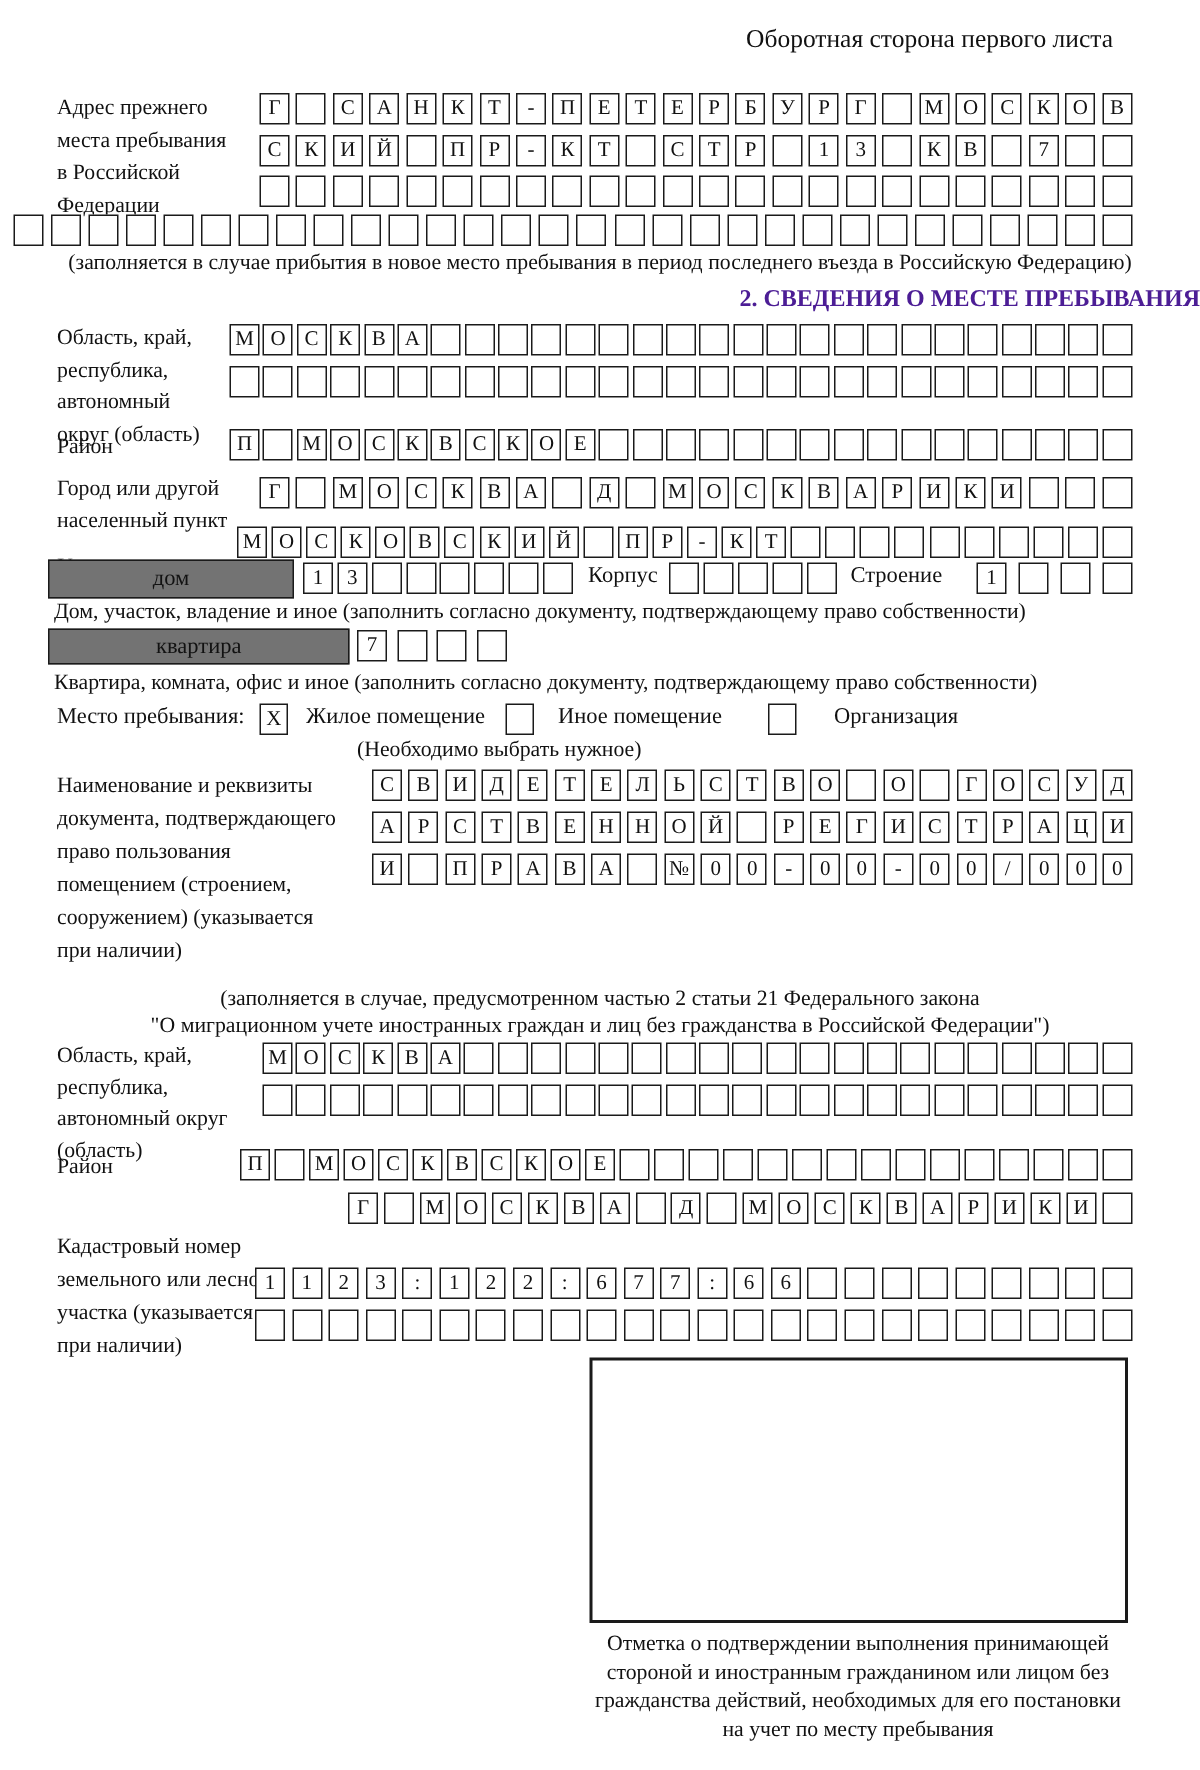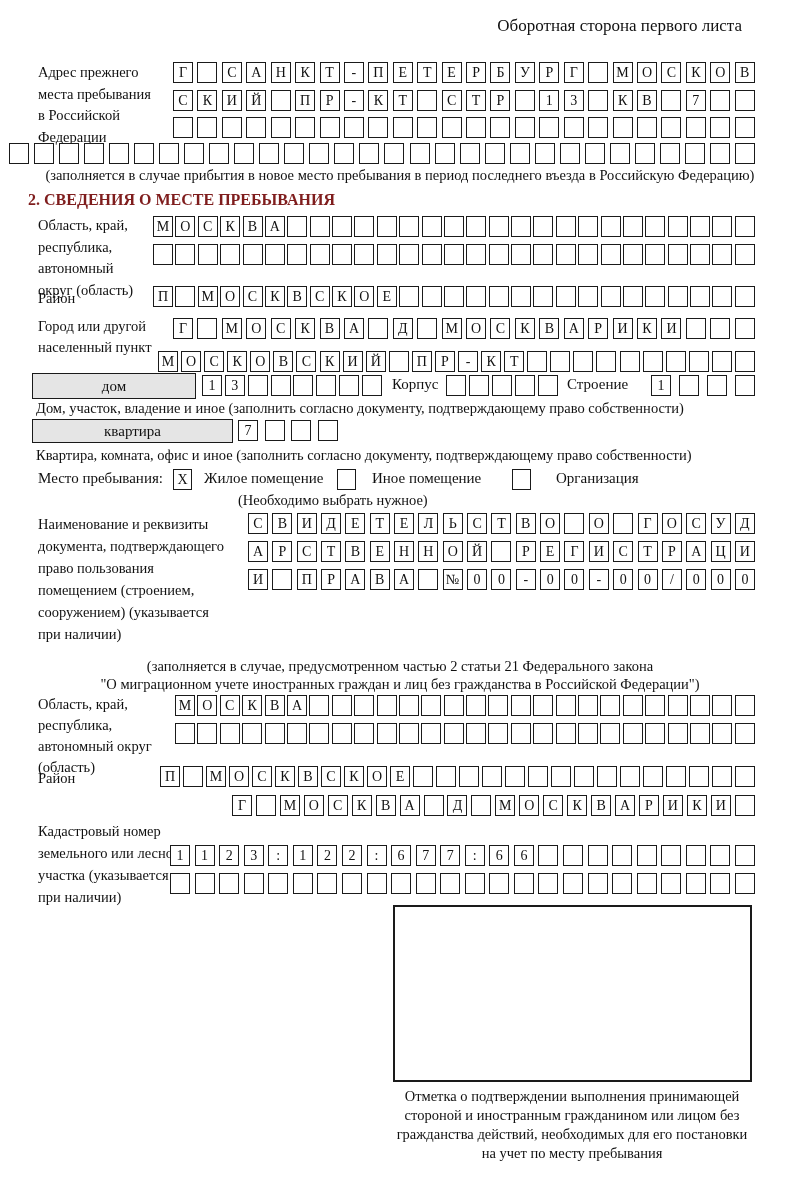--- a/index.html
+++ b/index.html
@@ -5,29 +5,29 @@
   html,body{margin:0;padding:0;background:#fff;}
   #page{
     position:relative;width:800px;height:1180px;background:#fff;
     font-family:"Liberation Serif","DejaVu Serif",serif;color:#111;
     overflow:hidden;
   }
   .abs{position:absolute;}
   .label{position:absolute;font-size:14.5px;line-height:21.5px;white-space:pre-line;color:#111;}
   .caption{position:absolute;font-size:14.5px;color:#111;}
   .center{left:0;right:0;text-align:center;}
-  .hdr{position:absolute;left:0;right:0;text-align:left;font-weight:bold;font-size:15.5px;color:#7f1d1d;margin-left:28px;}
+  .hdr{position:absolute;left:0;right:0;text-align:right;font-weight:bold;font-size:15.5px;color:#4c1d95;}
   .grid-row{position:absolute;display:flex;justify-content:space-between;}
   .cell{
     width:20px;height:21px;box-sizing:border-box;border:1.5px solid #1a1a1a;
     display:flex;align-items:center;justify-content:center;
     font-size:14px;background:#fff;flex:0 0 auto;
   }
   .longbox{
-    position:absolute;box-sizing:border-box;border:1.5px solid #1a1a1a;background:#e5e5e5;
+    position:absolute;box-sizing:border-box;border:1.5px solid #1a1a1a;background:#737373;
     display:flex;align-items:center;justify-content:center;font-size:15px;
   }
   .cb{
     position:absolute;width:19px;height:21px;box-sizing:border-box;border:1.5px solid #1a1a1a;
     display:flex;align-items:center;justify-content:center;font-size:14px;background:#fff;
   }
   .opt{position:absolute;font-size:15px;}
   .stamp{position:absolute;box-sizing:border-box;border:2px solid #1a1a1a;background:#fff;}
   .note{position:absolute;font-size:14.5px;line-height:19px;text-align:center;white-space:pre-line;}
 </style>

